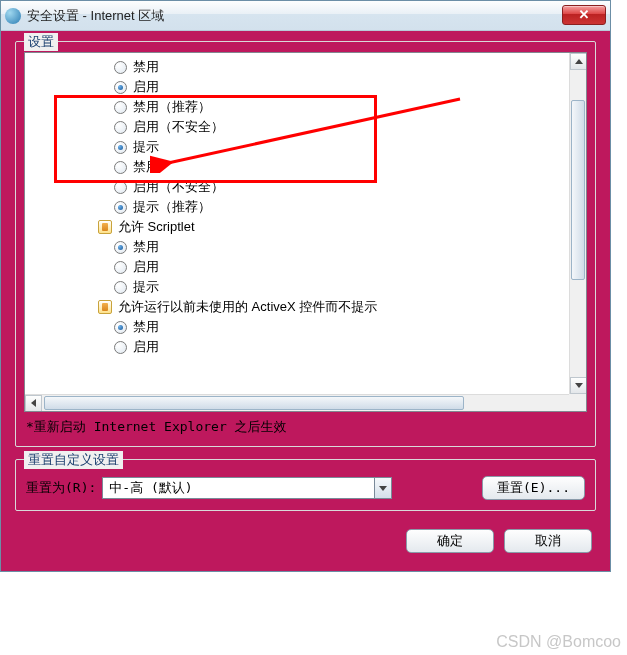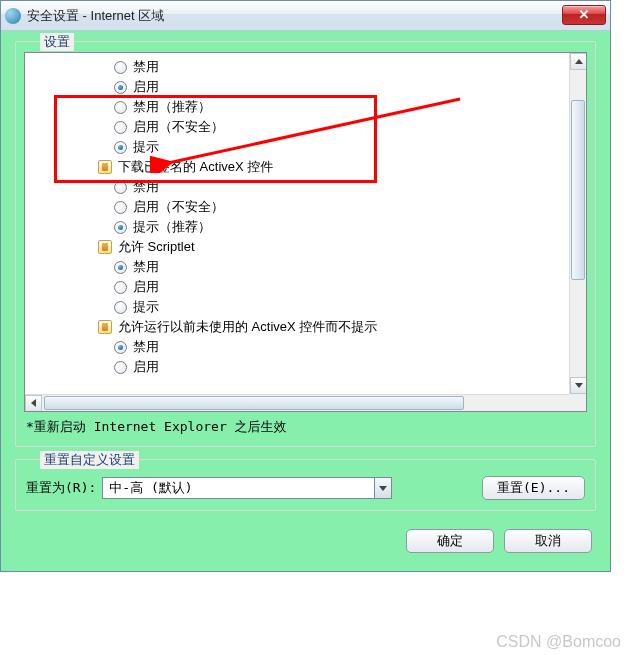--- a/index.html
+++ b/index.html
@@ -1,24 +1,24 @@
 <!DOCTYPE html>
 <html><head>
 <meta charset="utf-8">
 <style>
   * { box-sizing: border-box; font-family: "Microsoft YaHei", "SimSun", Tahoma, sans-serif; font-size: 13px; }
   body { margin: 0; background: #fff; width: 627px; height: 655px; overflow: hidden; }
-  .dialog { width: 611px; border: 1px solid #6b8ea6; background: #86efac; position: relative; }
+  .dialog { width: 611px; border: 1px solid #6b8ea6; background: #be185d; position: relative; }
   .titlebar { height: 30px; background: linear-gradient(to bottom, #fdfefe 0%, #e9f0f6 45%, #d6e4ef 46%, #d3e1ed 100%); display: flex; align-items: center; padding: 0 4px; border-bottom: 1px solid #b8c9d8; }
   .title-icon { width: 16px; height: 16px; margin-right: 6px; background: radial-gradient(circle at 30% 30%, #a0d8ef, #2b7cb3); border-radius: 50%; position: relative; }
   .title-text { flex: 1; color: #222; }
   .close-btn { width: 44px; height: 20px; background: linear-gradient(to bottom, #f5a0a0 0%, #d44 45%, #b22 46%, #c33 100%); border: 1px solid #8a1f1f; border-radius: 3px; color: #fff; display: flex; align-items: center; justify-content: center; cursor: pointer; font-size: 11px; font-weight: bold; box-shadow: inset 0 1px 0 rgba(255,255,255,.4); margin-top:-2px;}
   .body { padding: 10px 14px 14px; }
   .groupbox { border: 1px solid #d9d9d9; border-radius: 2px; padding: 10px 8px 8px; position: relative; margin-bottom: 12px; }
-  .group-label { position: absolute; top: -9px; left: 24px; background: #f0f0f0; padding: 0 4px; color: #1a3e6e; }
+  .group-label { position: absolute; top: -9px; left: 8px; background: #f0f0f0; padding: 0 4px; color: #1a3e6e; }
   .listbox { background: #fff; border: 1px solid #828790; height: 360px; overflow: hidden; position: relative; }
   .list-content { padding: 4px 0 0 0; position: absolute; inset: 0 17px 17px 0; overflow: hidden; margin-left: 9px; }
   .tree-line { height: 20px; display: flex; align-items: center; white-space: nowrap; }
   .indent-1 { padding-left: 80px; }
   .indent-0 { padding-left: 64px; }
   .radio { width: 13px; height: 13px; border: 1px solid #7a7a7a; border-radius: 50%; background: radial-gradient(circle at 30% 30%, #fff, #e0e8f0); margin-right: 6px; display: inline-flex; align-items: center; justify-content: center; flex-shrink:0;}
   .radio.checked::after { content: ""; width: 5px; height: 5px; border-radius: 50%; background: radial-gradient(circle at 30% 30%, #6cb0e8, #1a5a9c); }
   .section-icon { width: 14px; height: 14px; margin-right: 6px; background: linear-gradient(to bottom,#fff,#ffe28a); border:1px solid #c9a33b; border-radius:2px; position:relative; flex-shrink:0;}
   .section-icon::after{content:"";position:absolute;left:3px;top:2px;width:6px;height:8px;background:linear-gradient(to bottom,#f3b04c,#d9861f);border-radius:1px;}
   .mono { font-family: "NSimSun","SimSun",monospace; }
@@ -82,24 +82,20 @@
             </div>
           <div class="tree-line indent-1">
               <span class="radio"></span>
               <span>启用（不安全）</span>
             </div>
           <div class="tree-line indent-1">
               <span class="radio checked"></span>
               <span>提示</span>
             </div>
 
-          <div class="tree-line indent-0">
-              <span class="section-icon"></span>
-              <span>下载已签名的 ActiveX 控件</span>
-            </div>
           <div class="tree-line indent-1">
               <span class="radio"></span>
               <span>禁用</span>
             </div>
           <div class="tree-line indent-1">
               <span class="radio"></span>
               <span>启用（不安全）</span>
             </div>
           <div class="tree-line indent-1">
               <span class="radio checked"></span>

